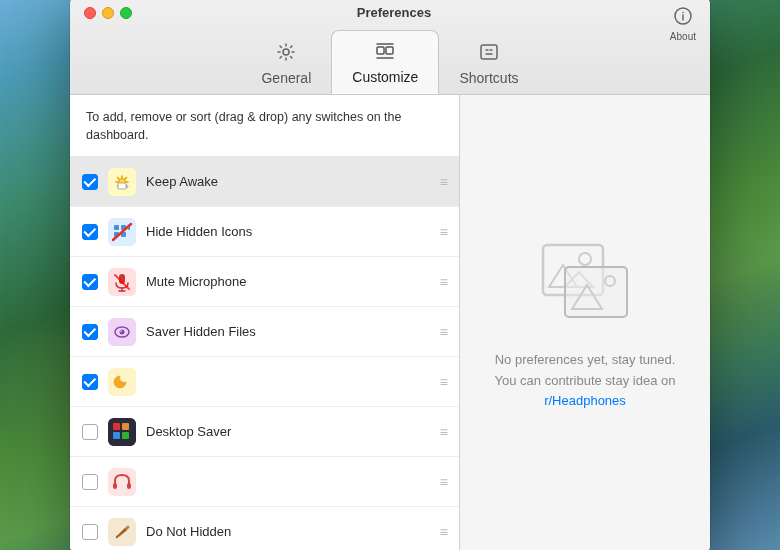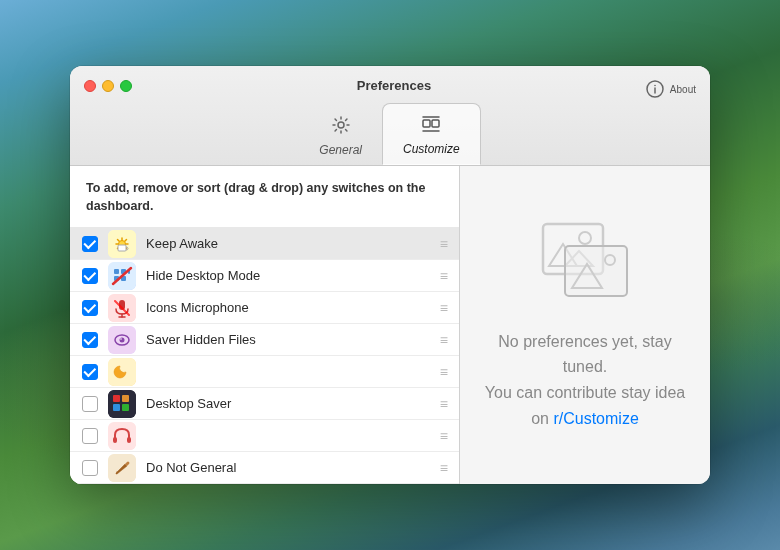--- a/index.html
+++ b/index.html
@@ -120,23 +120,22 @@
     .toolbar-item .icon-wrap {
       width: 28px;
       height: 28px;
       display: flex;
       align-items: center;
       justify-content: center;
       font-size: 20px;
     }
 
     .toolbar-item .label {
-      font-size: 12px;
+      font-size: 14px;
       color: #555;
-      font-style: italic;
     }
 
     .toolbar-item.active .label {
       color: #222;
     }
 
     
     .main-content {
       display: flex;
       flex: 1;
@@ -151,33 +150,32 @@
       flex-direction: column;
       background: #fff;
     }
 
     .instruction-text {
       padding: 14px 16px 12px;
       font-size: 12.5px;
       color: #333;
       border-bottom: 1px solid #e8e8e8;
       line-height: 1.4;
-      font-weight: bold;
     }
 
     .switch-list {
       flex: 1;
       overflow-y: auto;
     }
 
     .switch-item {
       display: flex;
       align-items: center;
       padding: 0 12px 0 12px;
-      height: 32px;
+      height: 50px;
       border-bottom: 1px solid #ececec;
       gap: 10px;
       cursor: pointer;
     }
 
     .switch-item.highlighted {
       background: #e8e8e8;
     }
 
     .checkbox {
@@ -245,21 +243,21 @@
     .placeholder-art {
       width: 100px;
       height: 80px;
       display: flex;
       align-items: center;
       justify-content: center;
     }
 
     .placeholder-text {
       text-align: center;
-      font-size: 16px;
+      font-size: 13px;
       color: #888;
       line-height: 1.6;
       margin-top: 16px;
     }
 
     .placeholder-link {
       color: #007aff;
       text-decoration: none;
     }
 
@@ -331,23 +329,32 @@
       <div class="toolbar-item active">
         <div class="icon-wrap">
           <svg width="22" height="22" viewBox="0 0 22 22" fill="none">
             <rect x="3" y="7" width="7" height="7" rx="1" stroke="#555" stroke-width="1.5"></rect>
             <rect x="12" y="7" width="7" height="7" rx="1" stroke="#555" stroke-width="1.5"></rect>
             <path d="M3 4h16M3 18h16" stroke="#555" stroke-width="1.5" stroke-linecap="round"></path>
           </svg>
         </div>
         <span class="label">Customize</span>
       </div>
+      <div class="toolbar-item">
+        <div class="icon-wrap">
+          <svg width="22" height="22" viewBox="0 0 22 22" fill="none">
+            <rect x="3" y="4" width="16" height="14" rx="2" stroke="#666" stroke-width="1.5"></rect>
+            <path d="M8 9h2M12 9h2M8 13h6" stroke="#666" stroke-width="1.5" stroke-linecap="round"></path>
+          </svg>
+        </div>
+        <span class="label">Shortcuts</span>
+      </div>
     </div>
 
-    <div style="position:absolute; right:14px; top:12px; display:flex; flex-direction:row; align-items:center; gap:4px; cursor:pointer;">
+    <div style="position:absolute; right:14px; top:12px; display:flex; flex-direction:column; align-items:center; gap:4px; cursor:pointer;">
       <svg width="22" height="22" viewBox="0 0 22 22" fill="none">
         <circle cx="11" cy="11" r="8" stroke="#666" stroke-width="1.5"></circle>
         <path d="M11 10v5" stroke="#666" stroke-width="1.5" stroke-linecap="round"></path>
         <circle cx="11" cy="7.5" r="0.8" fill="#666"></circle>
       </svg>
       <span style="font-size:10px;color:#555;">About</span>
     </div>
   </div>
 
   <div class="main-content">
@@ -381,40 +388,40 @@
 
               <rect x="6" y="7" width="5" height="5" rx="1" fill="#4a90d9"></rect>
               <rect x="13" y="7" width="5" height="5" rx="1" fill="#4a90d9"></rect>
               <rect x="20" y="7" width="2" height="5" rx="1" fill="#4a90d9"></rect>
               <rect x="6" y="14" width="5" height="5" rx="1" fill="#4a90d9"></rect>
               <rect x="13" y="14" width="5" height="5" rx="1" fill="#4a90d9"></rect>
 
               <line x1="5" y1="22" x2="23" y2="6" stroke="#e03030" stroke-width="2.5" stroke-linecap="round"></line>
             </svg>
           </div>
-          <span class="switch-name">Hide Desktop Mode</span>
+          <span class="switch-name">Hide Hidden Icons</span>
           <span class="drag-handle">≡</span>
         </div>
 
         <div class="switch-item">
           <div class="checkbox checked"></div>
           <div class="switch-icon-img icon-mute-mic">
             <svg width="28" height="28" viewBox="0 0 28 28">
               <rect width="28" height="28" rx="6" fill="#ffe0e0"></rect>
 
               <rect x="11" y="6" width="6" height="10" rx="3" fill="#cc3333"></rect>
 
               <path d="M8 15 Q8 20 14 20 Q20 20 20 15" stroke="#cc3333" stroke-width="1.5" fill="none" stroke-linecap="round"></path>
               <line x1="14" y1="20" x2="14" y2="23" stroke="#cc3333" stroke-width="1.5" stroke-linecap="round"></line>
               <line x1="11" y1="23" x2="17" y2="23" stroke="#cc3333" stroke-width="1.5" stroke-linecap="round"></line>
 
               <line x1="7" y1="7" x2="21" y2="21" stroke="#ff0000" stroke-width="2" stroke-linecap="round" opacity="0.7"></line>
             </svg>
           </div>
-          <span class="switch-name">Icons Microphone</span>
+          <span class="switch-name">Mute Microphone</span>
           <span class="drag-handle">≡</span>
         </div>
 
         <div class="switch-item">
           <div class="checkbox checked"></div>
           <div class="switch-icon-img icon-hidden-files">
             <svg width="28" height="28" viewBox="0 0 28 28">
               <rect width="28" height="28" rx="6" fill="#eed5f5"></rect>
 
               <ellipse cx="14" cy="14" rx="7" ry="5" fill="none" stroke="#8844aa" stroke-width="1.5"></ellipse>
@@ -472,21 +479,21 @@
           <div class="checkbox"></div>
           <div class="switch-icon-img icon-do-not-disturb">
             <svg width="28" height="28" viewBox="0 0 28 28">
               <rect width="28" height="28" rx="6" fill="#f5e8d0"></rect>
 
               <path d="M9 20 L8 20 L8 19 L17 10 L19 12 Z" fill="#a06020" stroke="#a06020" stroke-width="0.5"></path>
               <path d="M17 10 L19 8 Q20 7 21 8 Q22 9 21 10 L19 12 Z" fill="#c08040"></path>
               <line x1="8" y1="18" x2="10" y2="18" stroke="#a06020" stroke-width="0.5"></line>
             </svg>
           </div>
-          <span class="switch-name">Do Not General</span>
+          <span class="switch-name">Do Not Hidden</span>
           <span class="drag-handle">≡</span>
         </div>
 
       </div>
     </div>
 
     <div class="right-panel">
       <div class="placeholder-art">
         <svg width="100" height="85" viewBox="0 0 100 85" fill="none">
 
@@ -499,18 +506,18 @@
 
           <rect x="30" y="30" width="62" height="50" rx="4" stroke="#bbb" stroke-width="2" fill="rgba(240,240,240,0.5)"></rect>
 
           <path d="M37 72 L52 48 L67 72 Z" stroke="#ccc" stroke-width="2" fill="none"></path>
           <circle cx="75" cy="44" r="5" stroke="#ccc" stroke-width="2" fill="none"></circle>
         </svg>
       </div>
       <div class="placeholder-text">
         <div>No preferences yet, stay tuned.</div>
         <div>
-          <span>You can contribute stay idea on </span><a class="placeholder-link" href="#">r/Customize</a>
+          <span>You can contribute stay idea on </span><a class="placeholder-link" href="#">r/Headphones</a>
         </div>
       </div>
     </div>
   </div>
 </div>
 
 </body></html>

